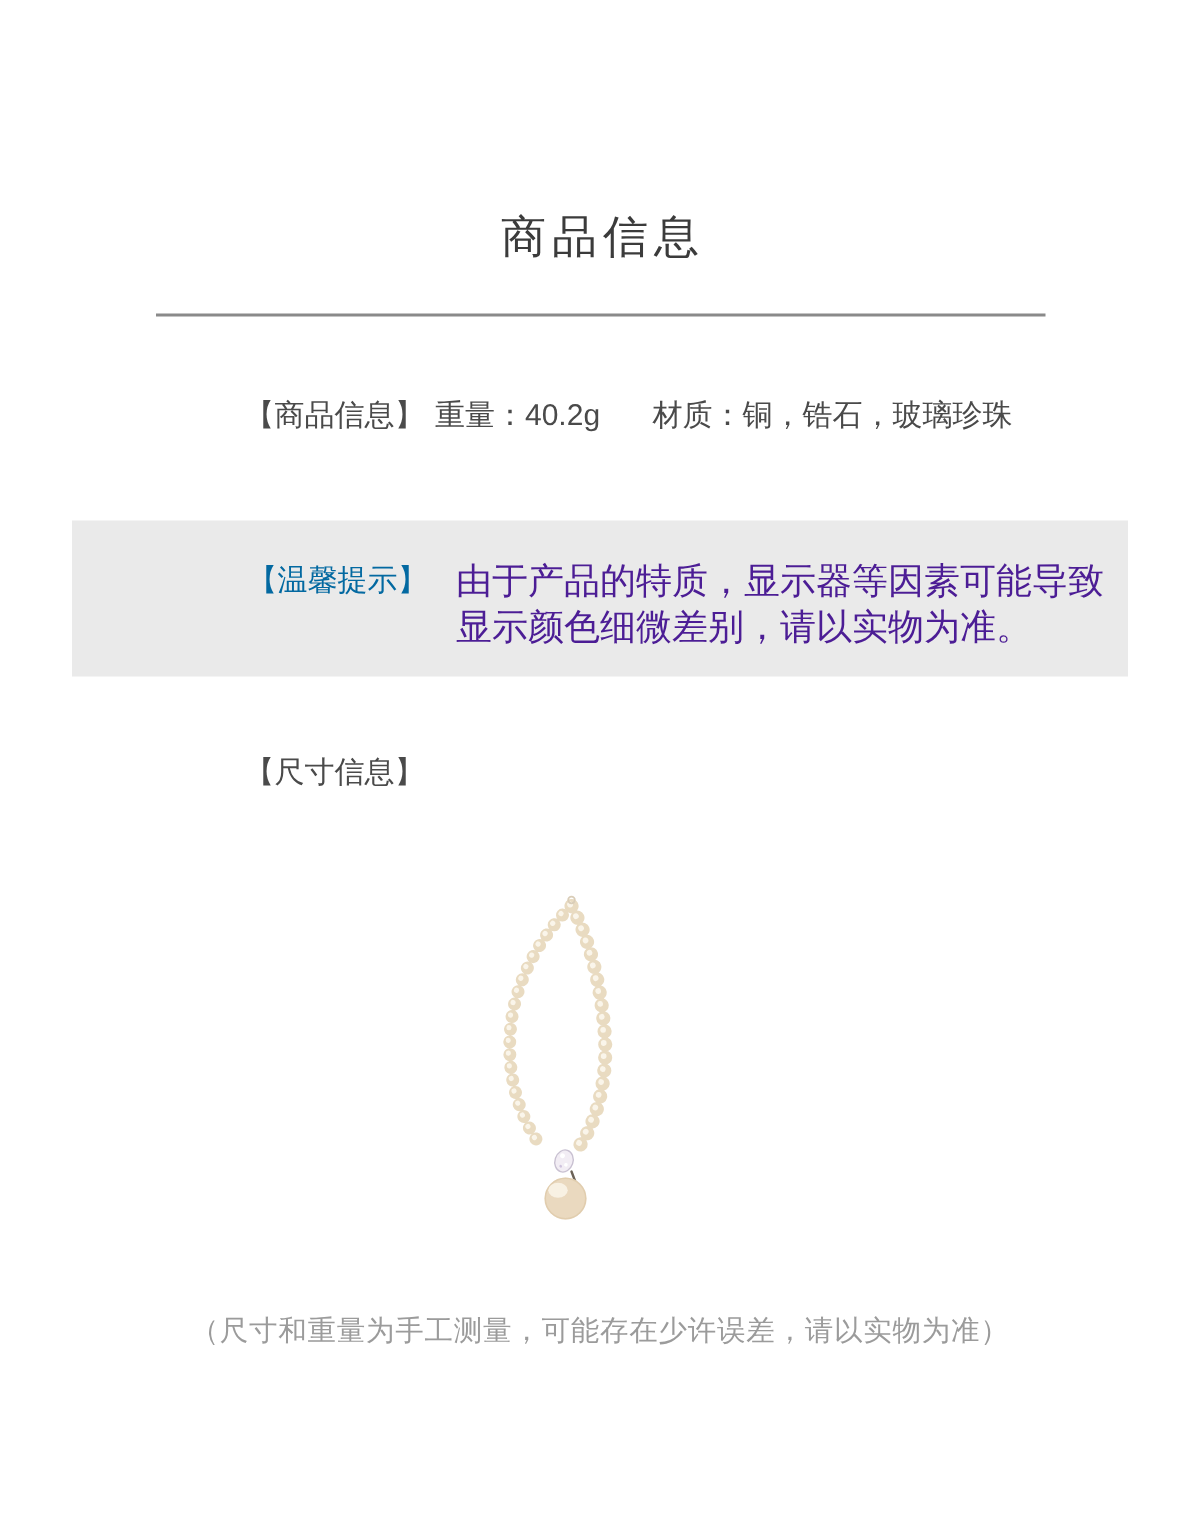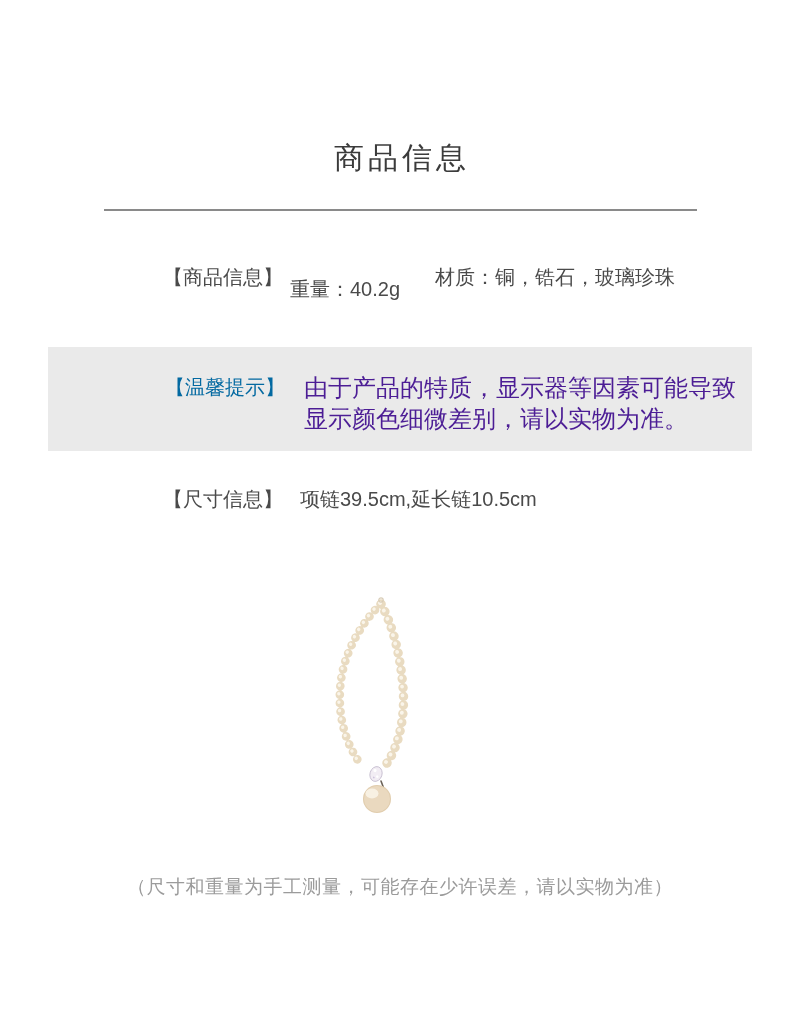--- a/index.html
+++ b/index.html
@@ -35,30 +35,30 @@
     font-weight: 500;
   }
   .divider {
     position: absolute;
     top: 209px; left: 104px;
     width: 593px; height: 2px;
     background: #8a8a8a;
   }
   .row { position: absolute; left: 0; width: 800px; height: 28px; }
   .row-product { top: 264px; text-align: right; }
-  .row-size    { top: 486px; }
+  .row-size    { top: 502px; }
   .lbl, .field, .val {
     position: absolute;
     font-size: 20px;
     color: #4a4a4a;
     white-space: nowrap;
     line-height: 26px;
   }
   .lbl { left: 163px; }
-  .f-weight   { left: 290px; margin-top: 12px; }
+  .f-weight   { left: 290px; }
   .f-material { left: 435px; }
   .size-val   { left: 300px; }
   .tip-box {
     position: absolute;
     top: 347px; left: 48px;
     width: 704px; height: 104px;
     background: #eaeaea;
   }
   .tip-lbl {
     position: absolute;
@@ -103,21 +103,20 @@
   <div class="tip-box">
     <span class="tip-lbl">【温馨提示】</span>
     <div class="tip-text">
       <div>由于产品的特质，显示器等因素可能导致</div>
       <div>显示颜色细微差别，请以实物为准。</div>
     </div>
   </div>
 
   <div class="row row-size">
     <span class="lbl">【尺寸信息】</span>
-    <span class="val size-val">项链39.5cm,延长链10.5cm</span>
   </div>
 
   <div class="necklace-wrap">
     <svg width="120" height="230" viewBox="0 0 120 230" xmlns="http://www.w3.org/2000/svg">
 
       <path d="M 63,12 C 48,26 30,52 24,82 C 18,114 24,148 44,174" fill="none" stroke="#e9dbc1" stroke-width="8.6" stroke-linecap="round" stroke-dasharray="0.1 8.4"></path>
       <path d="M 63,12 C 48,26 30,52 24,82 C 18,114 24,148 44,174" fill="none" stroke="#faf5ea" stroke-width="3.4" stroke-linecap="round" stroke-dasharray="0.1 8.4" transform="translate(-1,-1)"></path>
 
       <path d="M 63,12 C 74,32 82,60 85,95 C 88,130 78,162 65,176" fill="none" stroke="#e9dbc1" stroke-width="9.4" stroke-linecap="round" stroke-dasharray="0.1 8.6"></path>
       <path d="M 63,12 C 74,32 82,60 85,95 C 88,130 78,162 65,176" fill="none" stroke="#faf5ea" stroke-width="3.8" stroke-linecap="round" stroke-dasharray="0.1 8.6" transform="translate(-1,-1)"></path>

